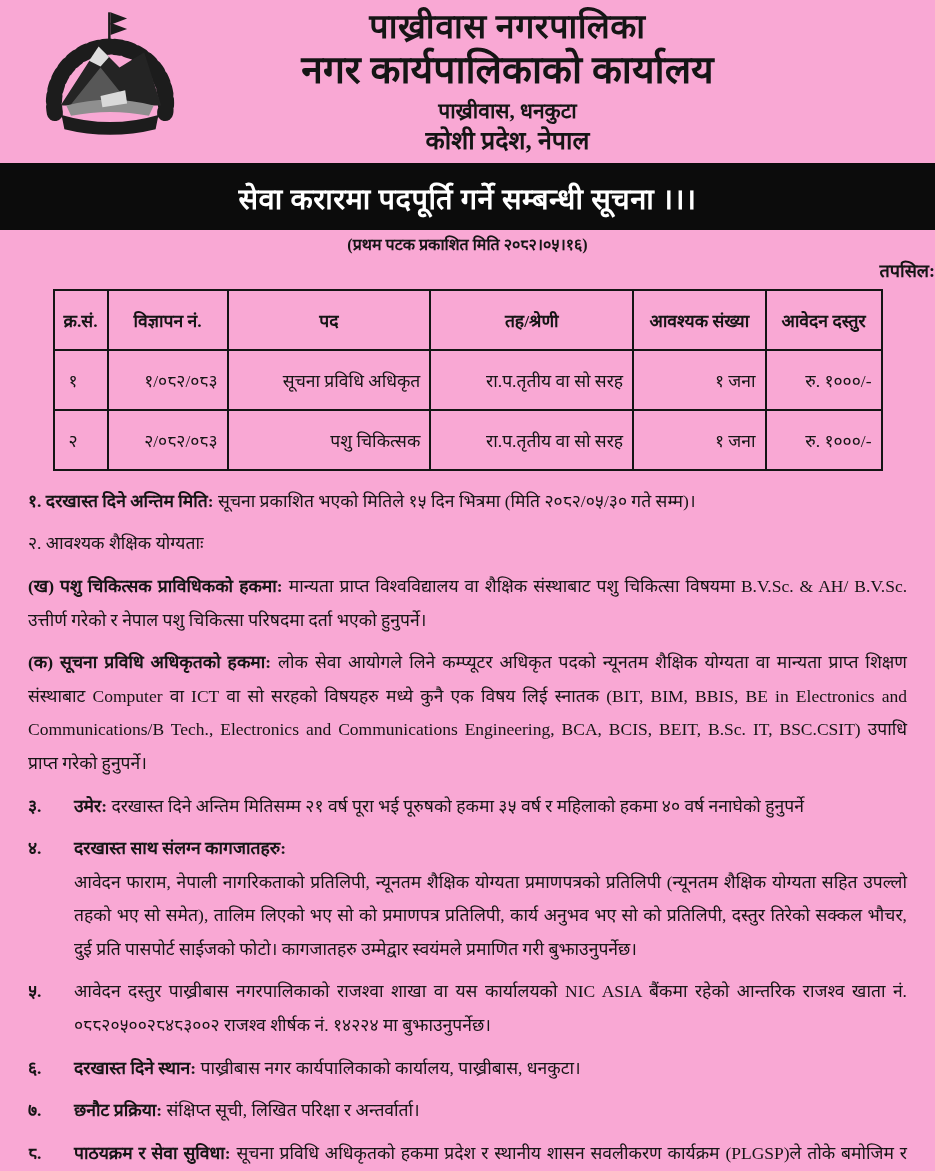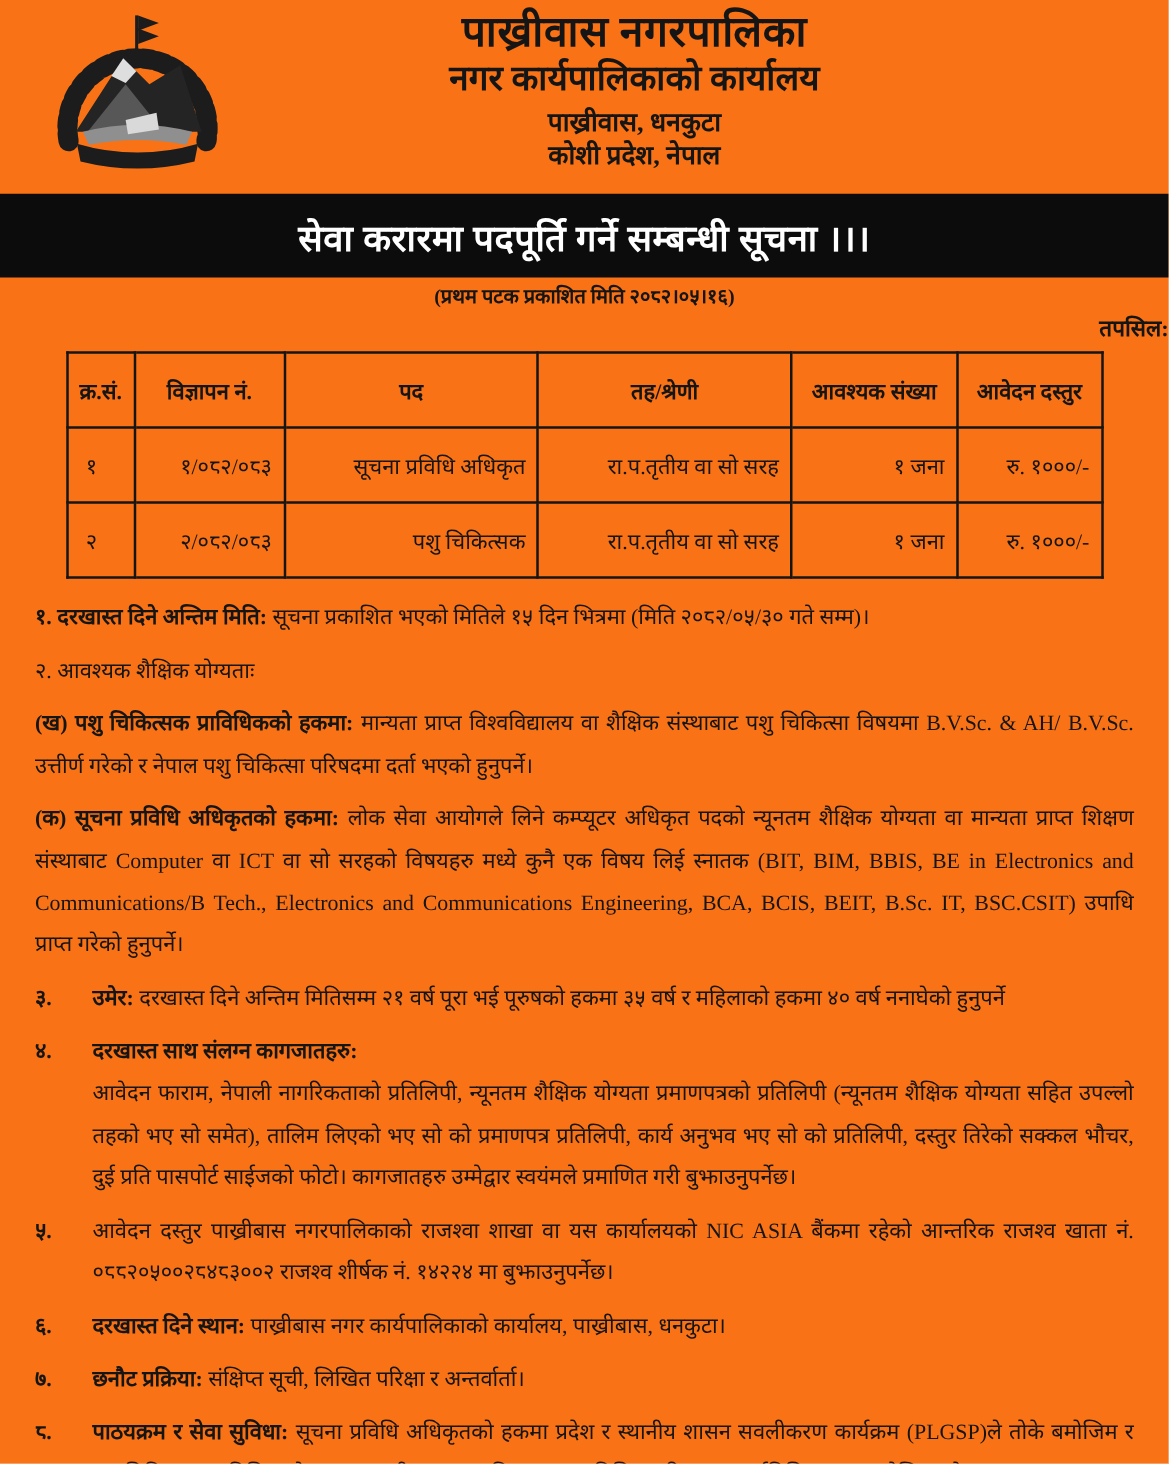--- a/index.html
+++ b/index.html
@@ -1,32 +1,32 @@
 <!DOCTYPE html>
 <html lang="ne"><head>
 <meta charset="utf-8">
 <style>
   html,body{margin:0;padding:0;background:#e8e8e8;}
   .page{
     position:relative;
     width:935px;height:1171px;
     margin:0 auto;
-    background:#f97316;
+    background:#f9a8d4;
     color:#151515;
     font-family:"Liberation Serif","DejaVu Sans",serif;
     overflow:hidden;
   }
   
   .header{position:relative;padding-top:6px;min-height:142px;}
   .emblem{position:absolute;left:34px;top:6px;width:152px;height:138px;}
   .head-text{text-align:center;padding:0 80px 0 160px;}
   .t1{font-size:34px;font-weight:bold;line-height:1.22;letter-spacing:.5px;}
-  .t2{font-size:28px;font-weight:bold;line-height:1.2;}
+  .t2{font-size:39px;font-weight:bold;line-height:1.2;}
   .t3{font-size:21px;font-weight:bold;line-height:1.25;margin-top:4px;}
-  .t4{font-size:21px;font-weight:bold;line-height:1.25;}
+  .t4{font-size:25px;font-weight:bold;line-height:1.25;}
   
   .banner{
     margin-top:7px;background:#0c0c0c;color:#fff;
     text-align:center;font-size:29px;font-weight:bold;
     padding:15px 0 13px;letter-spacing:.5px;
   }
   
   .date-line{text-align:center;font-weight:bold;font-size:16px;margin-top:3px;}
   .intro{
     margin:7px 28px 0 28px;font-size:17.5px;line-height:1.68;

